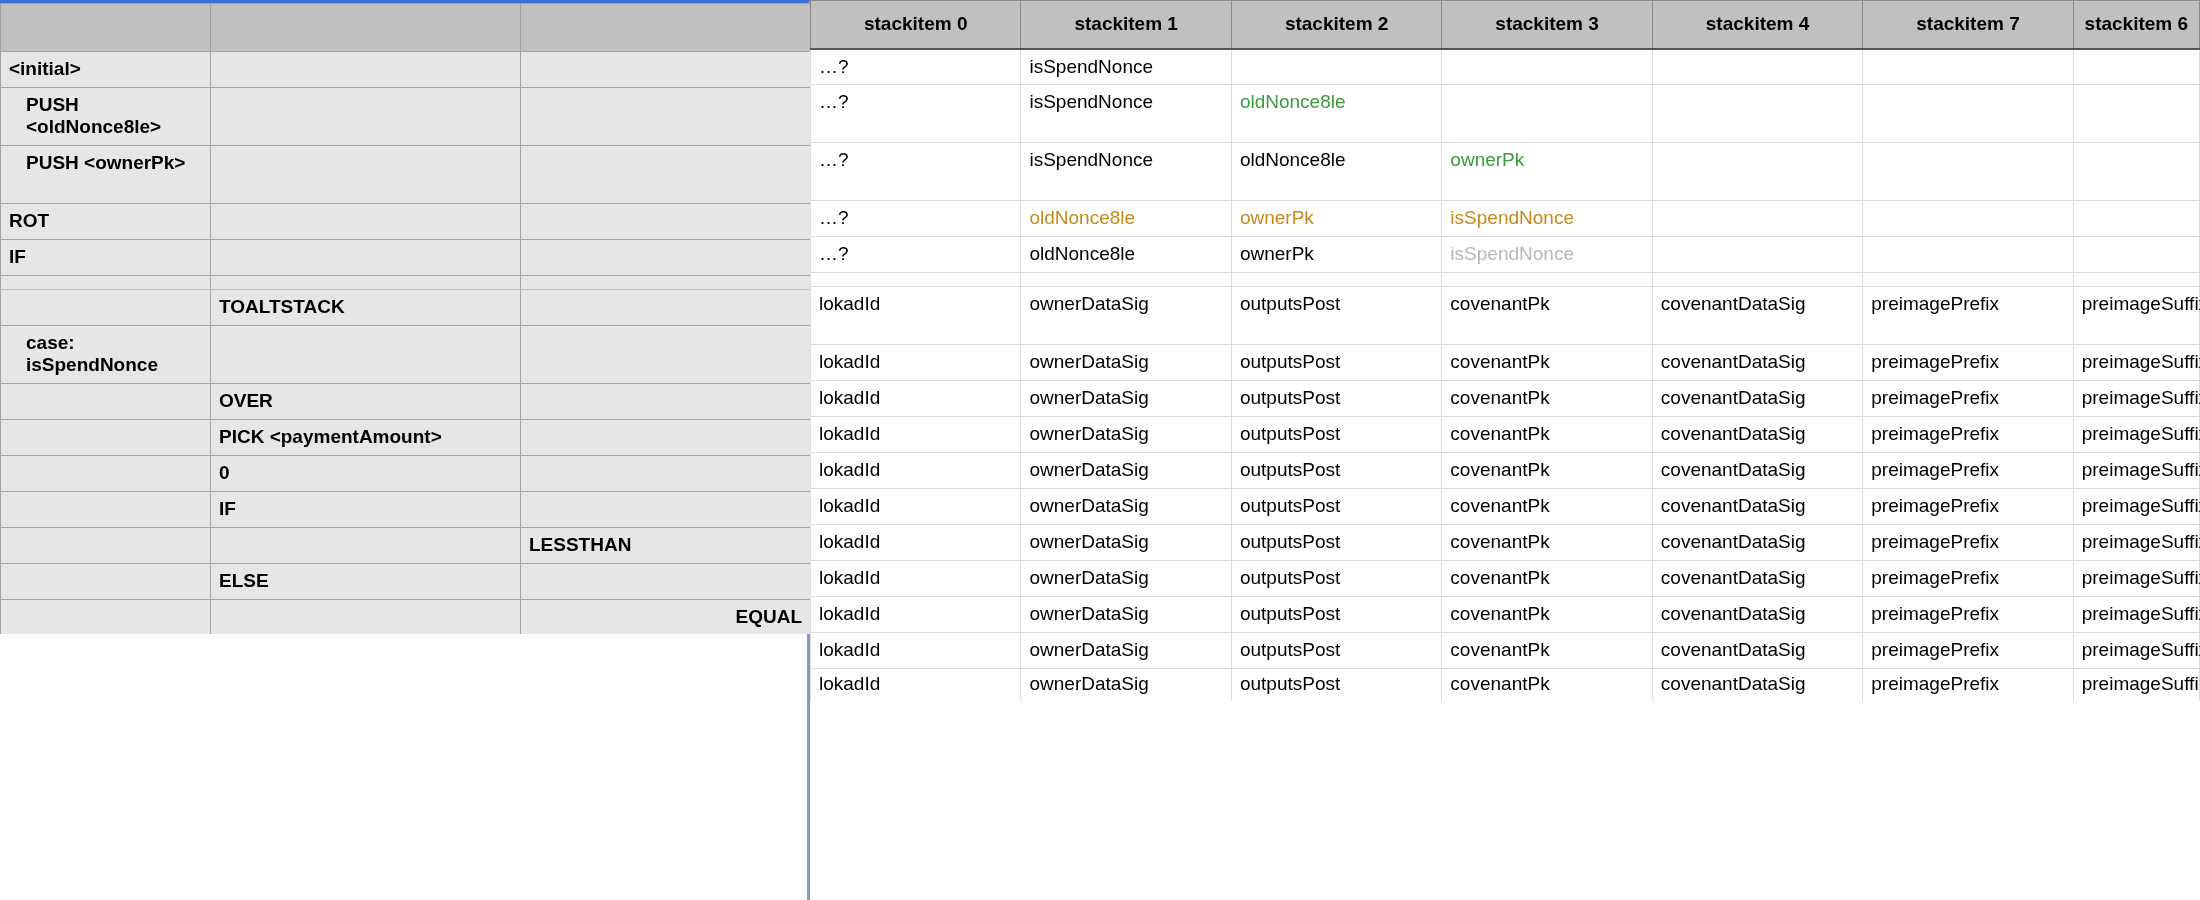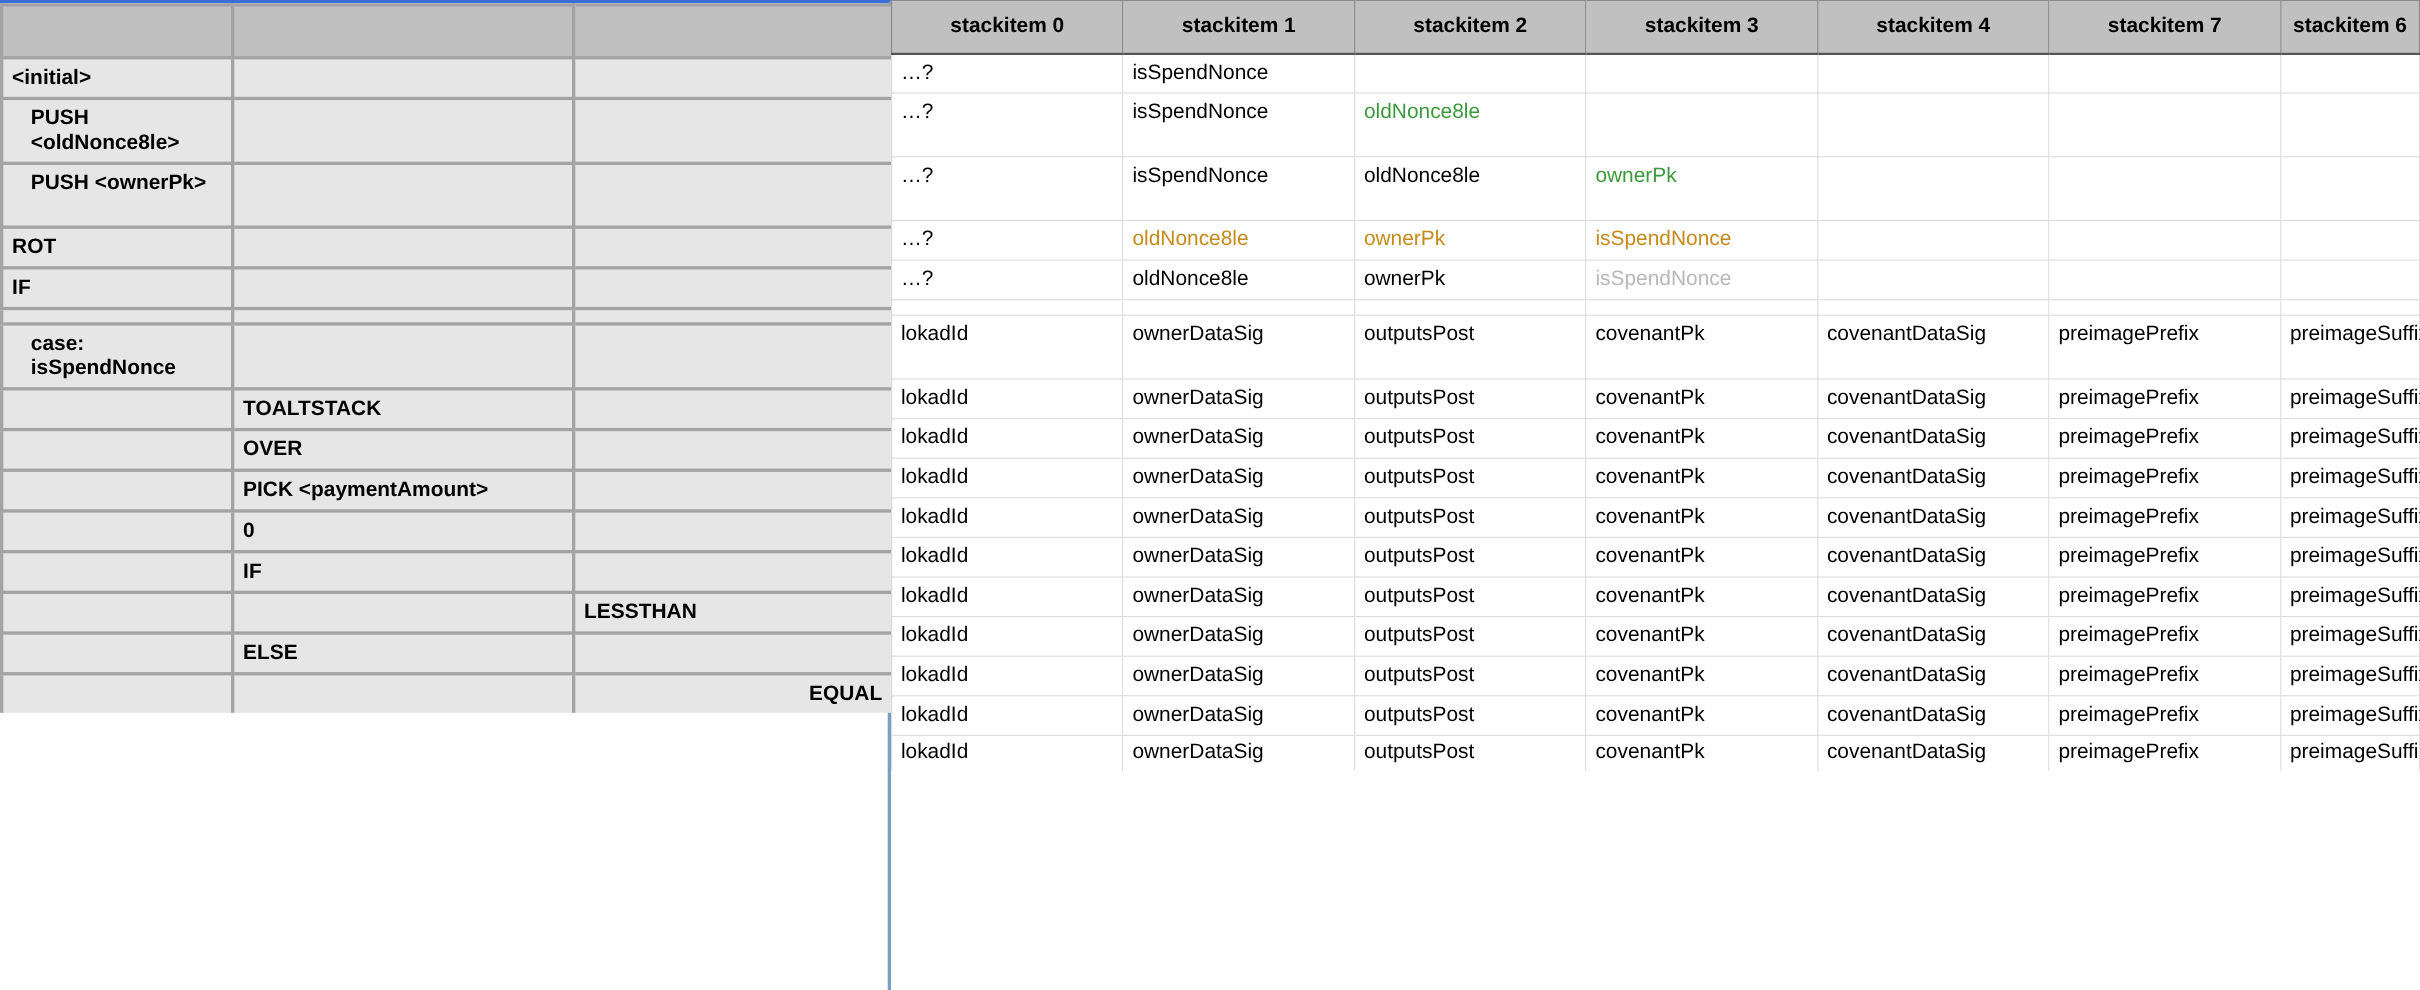--- a/index.html
+++ b/index.html
@@ -1,21 +1,21 @@
 <!DOCTYPE html>
 <html><head>
 <meta charset="utf-8">
 <style>
 * { box-sizing: border-box; margin: 0; padding: 0; }
 body { font-family: -apple-system, BlinkMacSystemFont, "Segoe UI", Helvetica, Arial, sans-serif; font-size: 19px; color: #000; overflow: hidden; background: #fff; }
 .wrap { display: flex; width: 2200px; height: 900px; }
 .left-pane { width: 810px; flex-shrink: 0; border-right: 3px solid #7a9ec5; border-top: 3px solid #3b6fd6; }
 .right-pane { flex: 1; overflow: hidden; }
 table { border-collapse: collapse; width: 100%; table-layout: fixed; }
-.left-pane td, .left-pane th { border: 3px solid #a3a3a3; background: #e6e6e6; padding: 6px 8px; vertical-align: top; height: 36px; font-weight: 700; }
+.left-pane td, .left-pane th { border: 1px solid #a3a3a3; background: #e6e6e6; padding: 6px 8px; vertical-align: top; height: 36px; font-weight: 700; }
 .left-pane th { background: #c0c0c0; height: 48px; }
 .left-pane .tall { height: 58px; padding-left: 25px; }
 .left-pane .spacer { height: 14px; padding: 0; border-top: 1px solid #bfbfbf; border-bottom: 1px solid #bfbfbf; }
 .right-pane th { background: #c0c0c0; border: 1px solid #8a8a8a; padding: 10px 8px; font-weight: 700; text-align: center; height: 48px; border-bottom: 2px solid #555; }
 .right-pane td { border: 1px solid #dcdcdc; background: #fff; padding: 6px 8px; vertical-align: top; height: 36px; }
 .right-pane td.tall { height: 58px; }
 .right-pane .spacer td { height: 14px; padding: 0; }
 .green { color: #3c9a3c; }
 .orange { color: #c58a1a; }
 .gray { color: #b8b8b8; }
@@ -68,28 +68,28 @@
             <td>IF</td>
             <td></td>
             <td></td>
           </tr>
           <tr>
             <td class="spacer"></td>
             <td class="spacer"></td>
             <td class="spacer"></td>
           </tr>
           <tr>
+            <td></td>
+            <td>TOALTSTACK</td>
+            <td></td>
+          </tr>
+          <tr>
             <td class="tall">case: isSpendNonce</td>
             <td class="tall"></td>
             <td class="tall"></td>
-          </tr>
-          <tr>
-            <td></td>
-            <td>TOALTSTACK</td>
-            <td></td>
           </tr>
           <tr>
             <td></td>
             <td>OVER</td>
             <td></td>
           </tr>
           <tr>
             <td></td>
             <td>PICK &lt;paymentAmount&gt;</td>
             <td></td>

